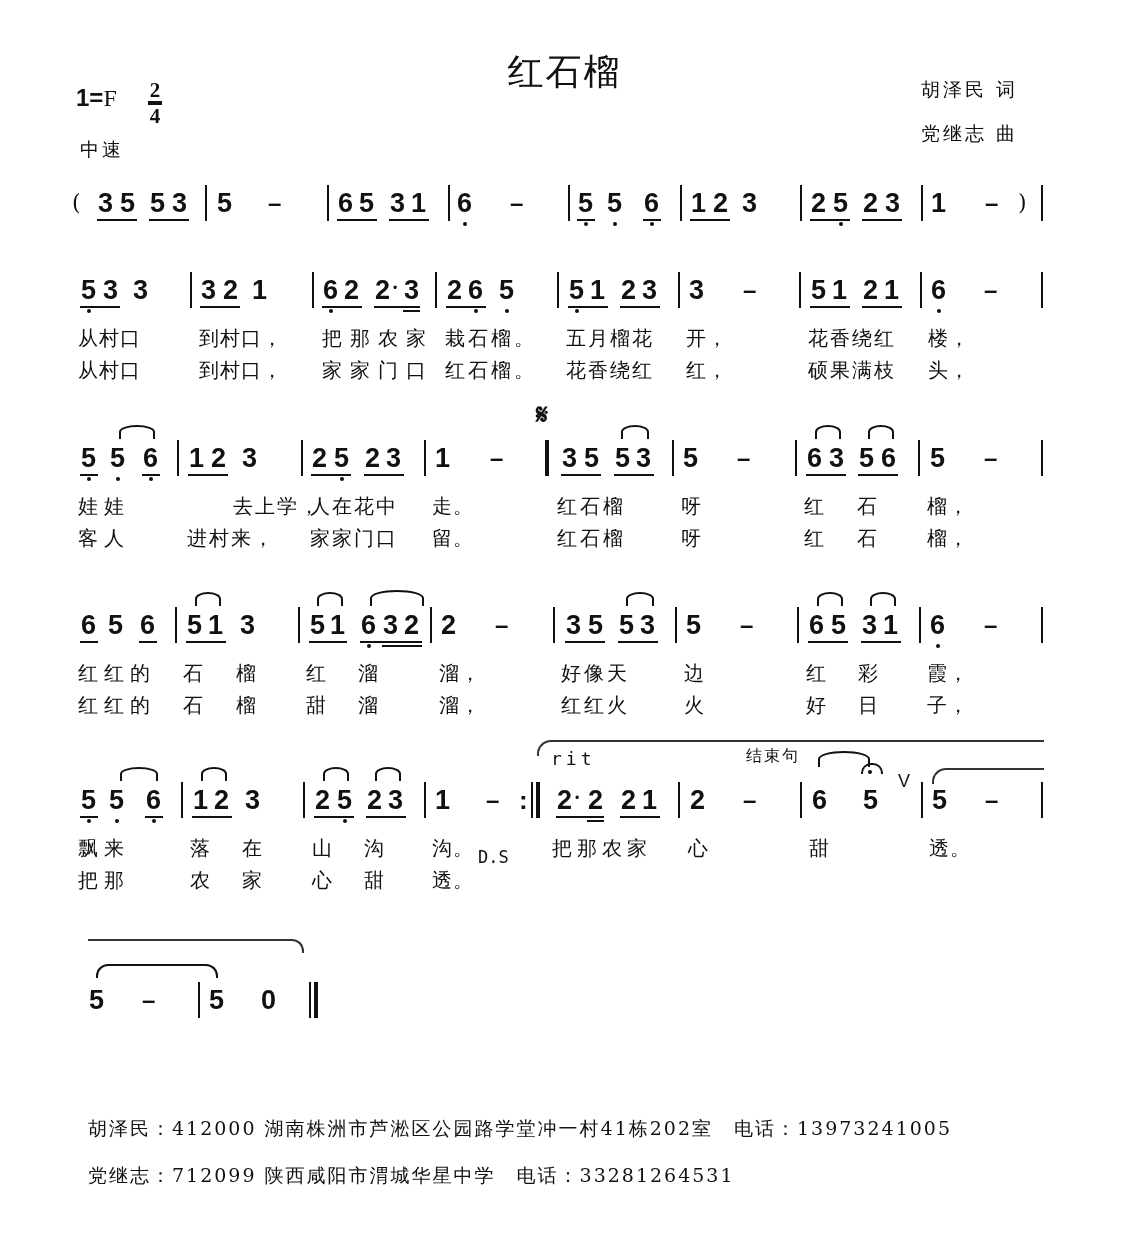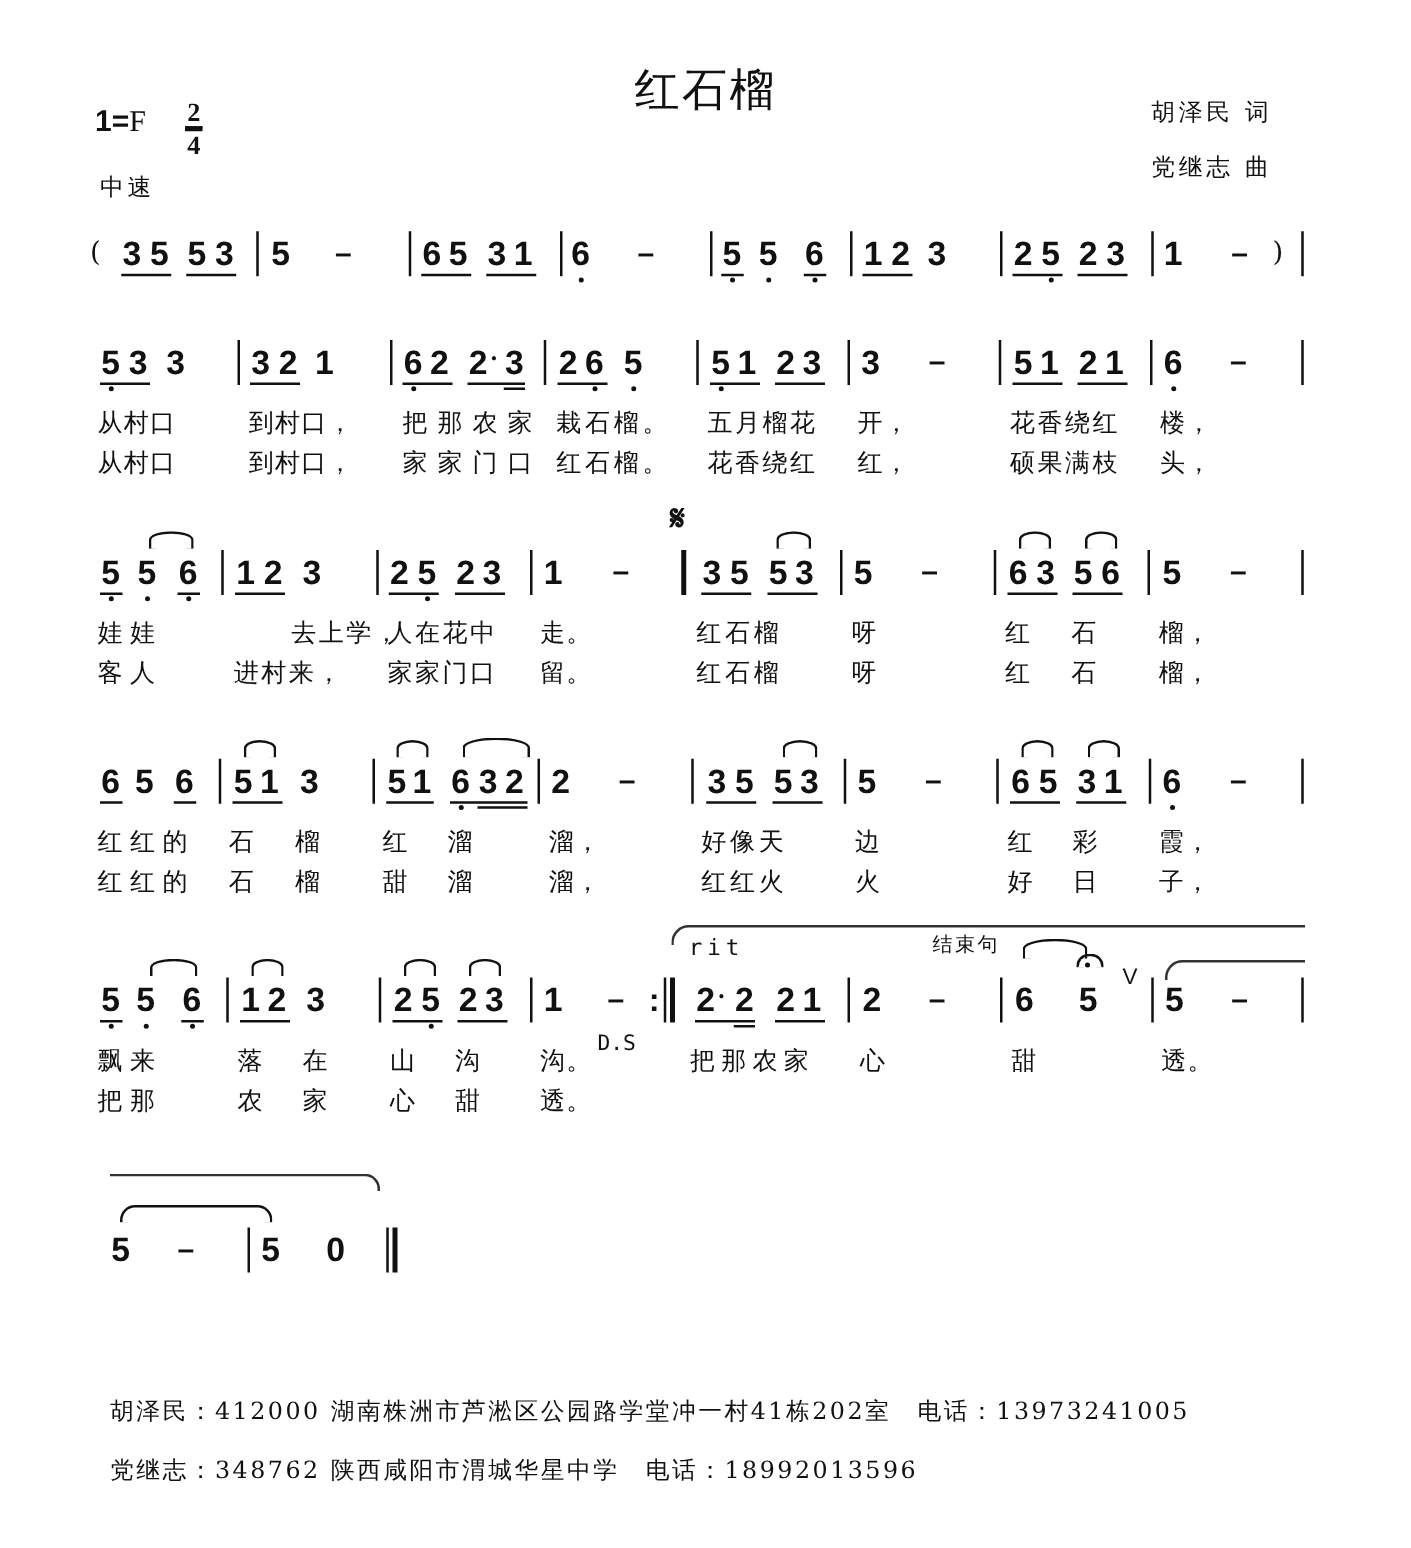--- a/index.html
+++ b/index.html
@@ -350,21 +350,21 @@
   <span class="note" style="left:931px;">5</span>
   <span class="dash" style="left:985px;">–</span>
   <span class="bar" style="left:1041px;top:-3px;"></span>
 
   <span class="lyric" style="left:78px;top:50px;letter-spacing:6px;">飘来</span>
   <span class="lyric" style="left:190px;top:50px;">落</span>
   <span class="lyric" style="left:242px;top:50px;">在</span>
   <span class="lyric" style="left:312px;top:50px;">山</span>
   <span class="lyric" style="left:364px;top:50px;">沟</span>
   <span class="lyric" style="left:432px;top:50px;">沟。</span>
-  <span class="mark" style="left:478px;top:40px;font-family:'DejaVu Sans Mono',monospace;font-size:17px;">D.S</span>
+  <span class="mark" style="left:478px;top:62px;font-family:'DejaVu Sans Mono',monospace;font-size:17px;">D.S</span>
   <span class="lyric" style="left:552px;top:50px;letter-spacing:5px;">把那农家</span>
   <span class="lyric" style="left:688px;top:50px;">心</span>
   <span class="lyric" style="left:809px;top:50px;">甜</span>
   <span class="lyric" style="left:929px;top:50px;">透。</span>
 
   <span class="lyric" style="left:78px;top:82px;letter-spacing:6px;">把那</span>
   <span class="lyric" style="left:190px;top:82px;">农</span>
   <span class="lyric" style="left:242px;top:82px;">家</span>
   <span class="lyric" style="left:312px;top:82px;">心</span>
   <span class="lyric" style="left:364px;top:82px;">甜</span>
@@ -377,13 +377,13 @@
   <span class="note" style="left:88px;">5</span>
   <span class="dash" style="left:142px;">–</span>
   <span class="bar" style="left:198px;top:-3px;"></span>
   <span class="note" style="left:208px;">5</span>
   <span class="note" style="left:260px;">0</span>
   <span class="bar" style="left:309px;top:-3px;"></span>
   <span class="bar thick" style="left:314px;top:-3px;"></span>
 </div>
 
 <div class="footer" style="top:1116px;">胡泽民：412000 湖南株洲市芦淞区公园路学堂冲一村41栋202室　电话：13973241005</div>
-<div class="footer" style="top:1163px;">党继志：348762 陕西咸阳市渭城华星中学　电话：18992013596</div>
+<div class="footer" style="top:1163px;">党继志：712099 陕西咸阳市渭城华星中学　电话：33281264531</div>
 
 </body></html>

